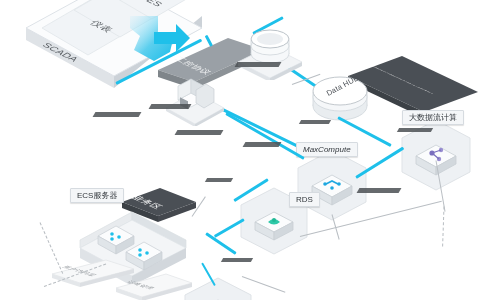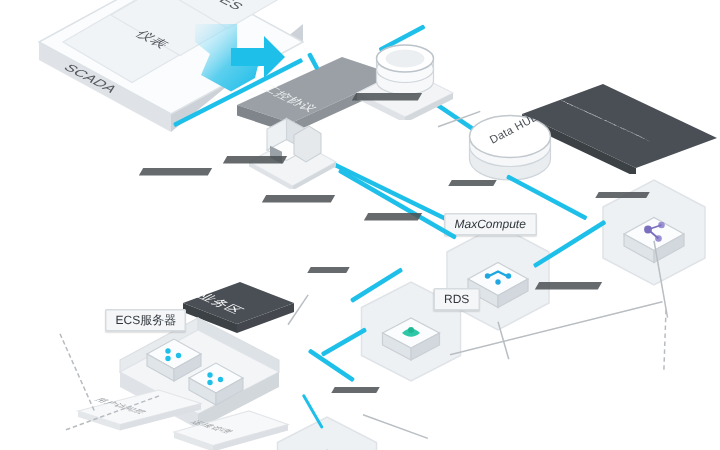--- a/index.html
+++ b/index.html
@@ -152,20 +152,21 @@
       <polygon points="24,38 44,27 64,38 44,49" fill="#fbfcfd" stroke="#c9cfd4" stroke-width="0.8"></polygon>
       <polygon points="24,38 24,46 44,57 44,49" fill="#dfe4e8" stroke="#c9cfd4" stroke-width="0.8"></polygon>
       <polygon points="44,49 44,57 64,46 64,38" fill="#d2d8dd" stroke="#c9cfd4" stroke-width="0.8"></polygon>
 
       <circle cx="40" cy="35" r="2.6" fill="#7a6fbe"></circle>
       <circle cx="49" cy="32" r="2.2" fill="#9a90d2"></circle>
       <circle cx="47" cy="41" r="2.2" fill="#9a90d2"></circle>
       <path d="M40,35 L49,32 M40,35 L47,41" stroke="#7a6fbe" stroke-width="1.2"></path>
     </svg>
   </div>
+  <div class="plate" style="left:402px;top:110px;">大数据流计算</div>
 
   <div class="abs" style="left:288px;top:148px;width:88px;height:78px;">
     <svg width="88" height="78" viewBox="0 0 88 78">
       <polygon points="10,20 44,2 78,20 78,54 44,72 10,54" fill="#eef1f4" stroke="#dfe3e7" stroke-width="1"></polygon>
       <polygon points="24,38 44,27 64,38 44,49" fill="#fbfcfd" stroke="#c9cfd4" stroke-width="0.8"></polygon>
       <polygon points="24,38 24,46 44,57 44,49" fill="#dfe4e8" stroke="#c9cfd4" stroke-width="0.8"></polygon>
       <polygon points="44,49 44,57 64,46 64,38" fill="#d2d8dd" stroke="#c9cfd4" stroke-width="0.8"></polygon>
       <path d="M38,36 L44,33 L50,36" stroke="#1ea7e0" stroke-width="1.6" fill="none"></path>
       <circle cx="37" cy="36" r="1.8" fill="#1ea7e0"></circle>
       <circle cx="51" cy="36" r="1.8" fill="#1ea7e0"></circle>
@@ -228,21 +229,21 @@
 
       <polygon points="64,52 82,42 100,52 82,62" fill="#fbfcfd" stroke="#c8ced4" stroke-width="0.7"></polygon>
       <polygon points="64,52 64,60 82,70 82,62" fill="#e0e5e9" stroke="#c8ced4" stroke-width="0.7"></polygon>
       <polygon points="82,62 82,70 100,60 100,52" fill="#d3d9de" stroke="#c8ced4" stroke-width="0.7"></polygon>
       <circle cx="78" cy="50" r="1.8" fill="#1ec0ea"></circle>
       <circle cx="85" cy="53" r="1.8" fill="#1ec0ea"></circle>
       <circle cx="78" cy="55" r="1.8" fill="#1ec0ea"></circle>
     </svg>
   </div>
 
-  <div class="plate" style="left:70px;top:206px;">ECS服务器</div>
+  <div class="plate" style="left:70px;top:188px;">ECS服务器</div>
 
   <div class="abs" style="left:48px;top:258px;width:90px;height:34px;">
     <svg width="90" height="34" viewBox="0 0 90 34">
       <polygon points="4,16 58,2 86,11 32,25" fill="#f7f8f9" stroke="#e3e6e9" stroke-width="0.8"></polygon>
       <polygon points="4,16 4,20 32,29 32,25" fill="#e4e7ea"></polygon>
       <polygon points="32,25 32,29 86,15 86,11" fill="#dcdfe3"></polygon>
     </svg>
   </div>
   <div class="lbl" style="left:64px;top:268px;font-size:6px;color:#8d9297;
               transform:matrix(1,0.3,-0.93,0.34,0,0);">用户访问层</div>

